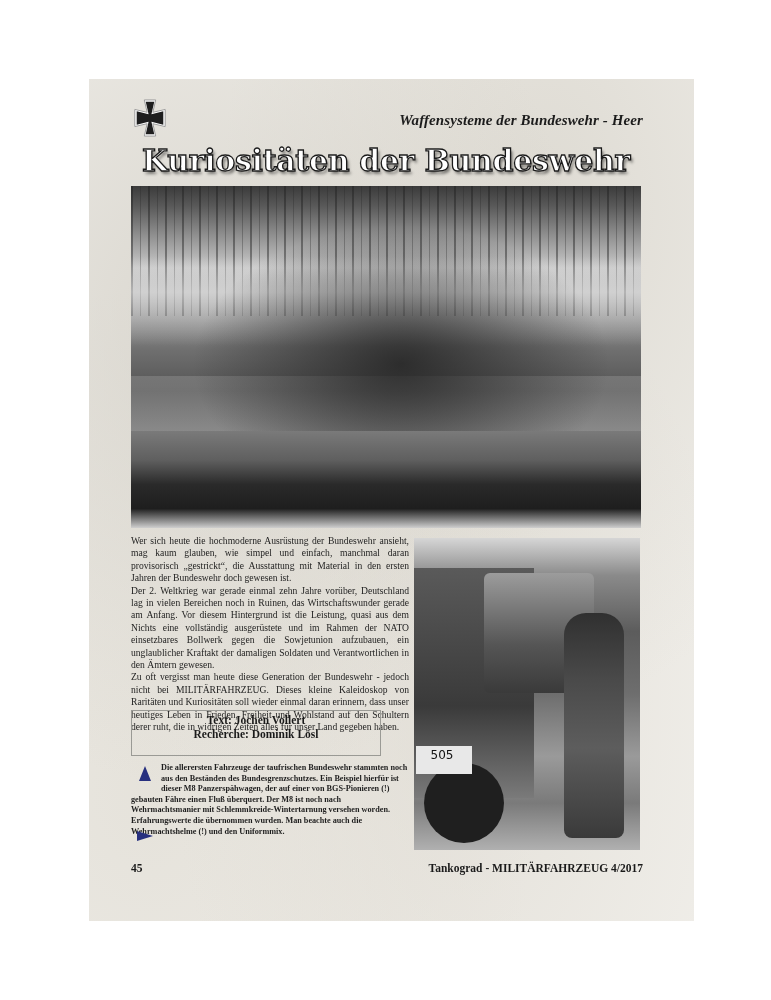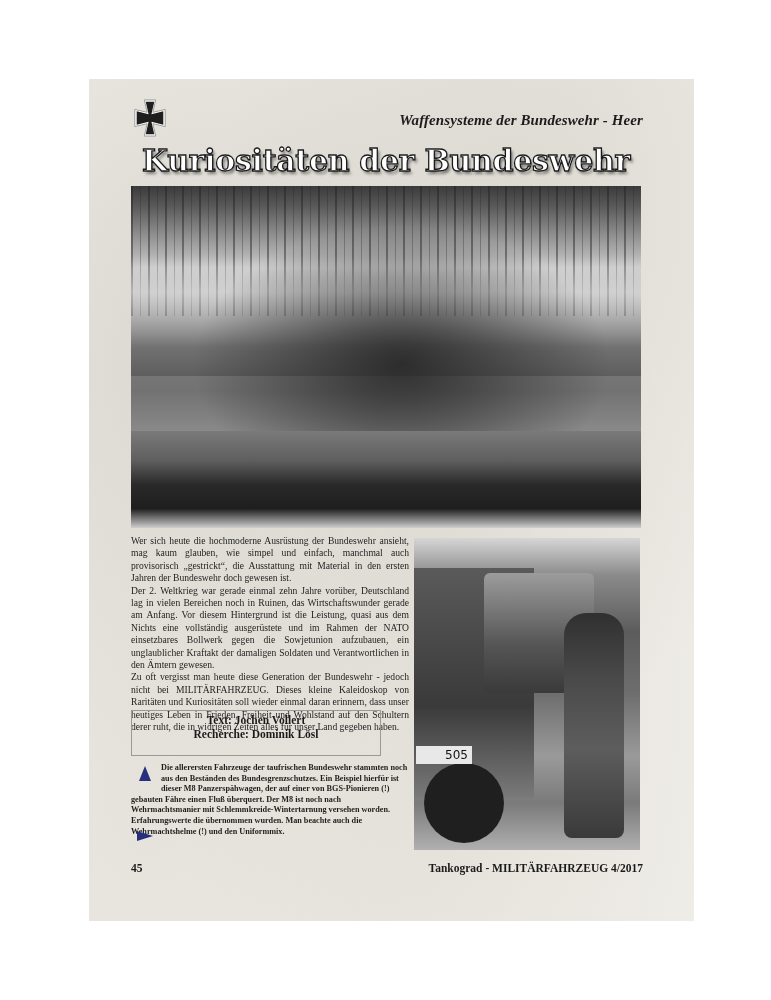--- a/index.html
+++ b/index.html
@@ -78,23 +78,23 @@
   .photo-truck .soldier {
     position: absolute; left: 150px; top: 75px; width: 60px; height: 225px;
     background: linear-gradient(180deg, #303030 0%, #4a4a4a 30%, #5d5d5d 60%, #3a3a3a 100%);
     border-radius: 22px 22px 8px 8px;
   }
   .photo-truck .wheel {
     position: absolute; left: 10px; top: 225px; width: 80px; height: 80px;
     background: #1f1f1f; border-radius: 50%;
   }
   .photo-truck .plate {
-    position: absolute; left: 2px; top: 208px; width: 56px; height: 18px;
+    position: absolute; left: 2px; top: 208px; width: 56px; height: 28px;
     background: #e8e8e8; color: #111; font-family: "DejaVu Sans", sans-serif; font-size: 12px;
-    line-height: 18px; text-align: right; padding-right: 4px; box-sizing: border-box;
+    line-height: 18px; text-align: center; padding-right: 4px; box-sizing: border-box;
   }
   .body-text {
     position: absolute; left: 131px; top: 535px; width: 278px;
     font-family: "Liberation Serif", serif; font-size: 9.6px; line-height: 12.4px; color: #1e1e1e;
     text-align: justify;
   }
   .body-text p { margin: 0; }
   .credits {
     position: absolute; left: 131px; top: 710px; width: 250px; height: 46px;
     border: 1px solid #9a9a95; box-sizing: border-box; text-align: center;
@@ -141,21 +141,21 @@
 
 <div class="photo photo-main">
   <div class="trees"></div>
   <div class="snow"></div>
   <div class="water"></div>
   <div class="group"></div>
   <div class="raft"></div>
 </div>
 
 <div class="body-text">
-  <p>Wer sich heute die hochmoderne Ausrüstung der Bundeswehr ansieht, mag kaum glauben, wie simpel und einfach, manchmal auch provisorisch „gestrickt“, die Ausstattung mit Material in den ersten Jahren der Bundeswehr doch gewesen ist.</p>
+  <p>Wer sich heute die hochmoderne Ausrüstung der Bundeswehr ansieht, mag kaum glauben, wie simpel und einfach, manchmal daran provisorisch „gestrickt“, die Ausstattung mit Material in den ersten Jahren der Bundeswehr doch gewesen ist.</p>
   <p>Der 2. Weltkrieg war gerade einmal zehn Jahre vorüber, Deutschland lag in vielen Bereichen noch in Ruinen, das Wirtschaftswunder gerade am Anfang. Vor diesem Hintergrund ist die Leistung, quasi aus dem Nichts eine vollständig ausgerüstete und im Rahmen der NATO einsetzbares Bollwerk gegen die Sowjetunion aufzubauen, ein unglaublicher Kraftakt der damaligen Soldaten und Verantwortlichen in den Ämtern gewesen.</p>
   <p>Zu oft vergisst man heute diese Generation der Bundeswehr - jedoch nicht bei MILITÄRFAHRZEUG. Dieses kleine Kaleidoskop von Raritäten und Kuriositäten soll wieder einmal daran erinnern, dass unser heutiges Leben in Frieden, Freiheit und Wohlstand auf den Schultern derer ruht, die in widrigen Zeiten alles für unser Land gegeben haben.</p>
 </div>
 
 <div class="photo photo-truck">
   <div class="cab"></div>
   <div class="door"></div>
   <div class="wheel"></div>
   <div class="plate">505</div>
   <div class="soldier"></div>

